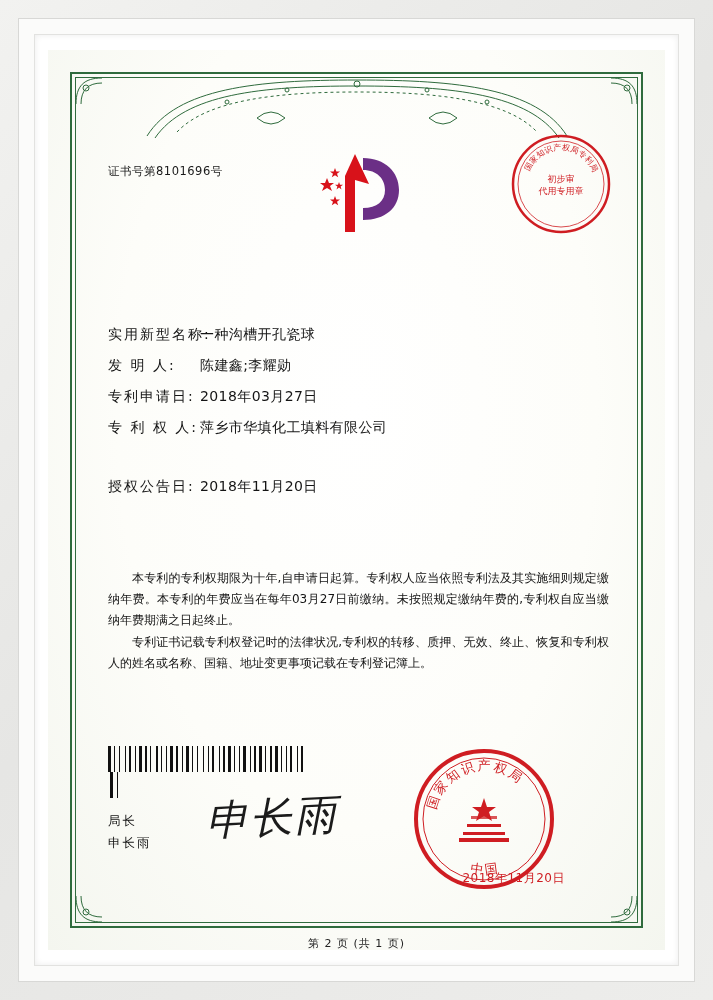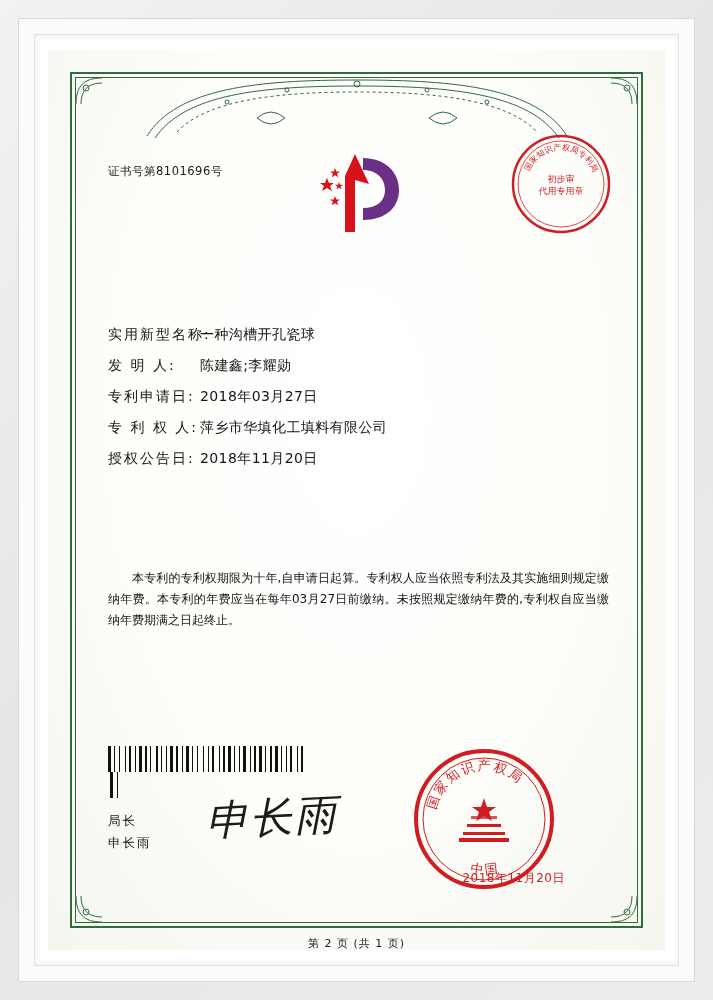--- a/index.html
+++ b/index.html
@@ -130,20 +130,21 @@
     display: inline-block;
     width: 92px;
     letter-spacing: 2px;
   }
   .field-value {
     display: inline-block;
     letter-spacing: 0.4px;
   }
   .field-row.grant {
     height: 34px;
+    margin-top: 28px;
   }
   .grant-second {
     position: absolute;
     left: 290px;
     top: 0;
   }
   .grant-second .field-label {
     width: 86px;
   }
   
@@ -337,20 +338,21 @@
 
 
         <div class="field-row grant">
           <span class="field-label">授权公告日:</span><span class="field-value">2018年11月20日</span>
         </div>
 
       </div>
 
       <div class="paras">
         <p>本专利的专利权期限为十年,自申请日起算。专利权人应当依照专利法及其实施细则规定缴纳年费。本专利的年费应当在每年03月27日前缴纳。未按照规定缴纳年费的,专利权自应当缴纳年费期满之日起终止。</p>
+        <p>专利证书记载专利权登记时的法律状况,专利权的转移、质押、无效、终止、恢复和专利权人的姓名或名称、国籍、地址变更事项记载在专利登记簿上。</p>
       </div>
 
       <div class="barcode"><span style="width: 3px;"></span><span style="width: 1px; background: transparent;"></span><span style="width: 1px;"></span><span style="width: 2px; background: transparent;"></span><span style="width: 1px;"></span><span style="width: 3px; background: transparent;"></span><span style="width: 1px;"></span><span style="width: 1px; background: transparent;"></span><span style="width: 2px;"></span><span style="width: 2px; background: transparent;"></span><span style="width: 1px;"></span><span style="width: 1px; background: transparent;"></span><span style="width: 3px;"></span><span style="width: 1px; background: transparent;"></span><span style="width: 2px;"></span><span style="width: 1px; background: transparent;"></span><span style="width: 1px;"></span><span style="width: 3px; background: transparent;"></span><span style="width: 2px;"></span><span style="width: 1px; background: transparent;"></span><span style="width: 1px;"></span><span style="width: 2px; background: transparent;"></span><span style="width: 1px;"></span><span style="width: 1px; background: transparent;"></span><span style="width: 3px;"></span><span style="width: 1px; background: transparent;"></span><span style="width: 2px;"></span><span style="width: 2px; background: transparent;"></span><span style="width: 1px;"></span><span style="width: 1px; background: transparent;"></span><span style="width: 3px;"></span><span style="width: 1px; background: transparent;"></span><span style="width: 1px;"></span><span style="width: 2px; background: transparent;"></span><span style="width: 1px;"></span><span style="width: 3px; background: transparent;"></span><span style="width: 1px;"></span><span style="width: 2px; background: transparent;"></span><span style="width: 1px;"></span><span style="width: 1px; background: transparent;"></span><span style="width: 2px;"></span><span style="width: 3px; background: transparent;"></span><span style="width: 1px;"></span><span style="width: 1px; background: transparent;"></span><span style="width: 2px;"></span><span style="width: 1px; background: transparent;"></span><span style="width: 3px;"></span><span style="width: 1px; background: transparent;"></span><span style="width: 1px;"></span><span style="width: 2px; background: transparent;"></span><span style="width: 1px;"></span><span style="width: 1px; background: transparent;"></span><span style="width: 3px;"></span><span style="width: 2px; background: transparent;"></span><span style="width: 1px;"></span><span style="width: 1px; background: transparent;"></span><span style="width: 2px;"></span><span style="width: 1px; background: transparent;"></span><span style="width: 3px;"></span><span style="width: 1px; background: transparent;"></span><span style="width: 1px;"></span><span style="width: 2px; background: transparent;"></span><span style="width: 2px;"></span><span style="width: 1px; background: transparent;"></span><span style="width: 3px;"></span><span style="width: 1px; background: transparent;"></span><span style="width: 1px;"></span><span style="width: 2px; background: transparent;"></span><span style="width: 1px;"></span><span style="width: 1px; background: transparent;"></span><span style="width: 2px;"></span><span style="width: 3px; background: transparent;"></span><span style="width: 1px;"></span><span style="width: 1px; background: transparent;"></span><span style="width: 2px;"></span><span style="width: 1px; background: transparent;"></span><span style="width: 3px;"></span><span style="width: 2px; background: transparent;"></span><span style="width: 1px;"></span><span style="width: 1px; background: transparent;"></span></div>
 
       <div class="director">
         <div>局长</div>
         <div>申长雨</div>
       </div>
 
       <div class="signature">申长雨</div>

